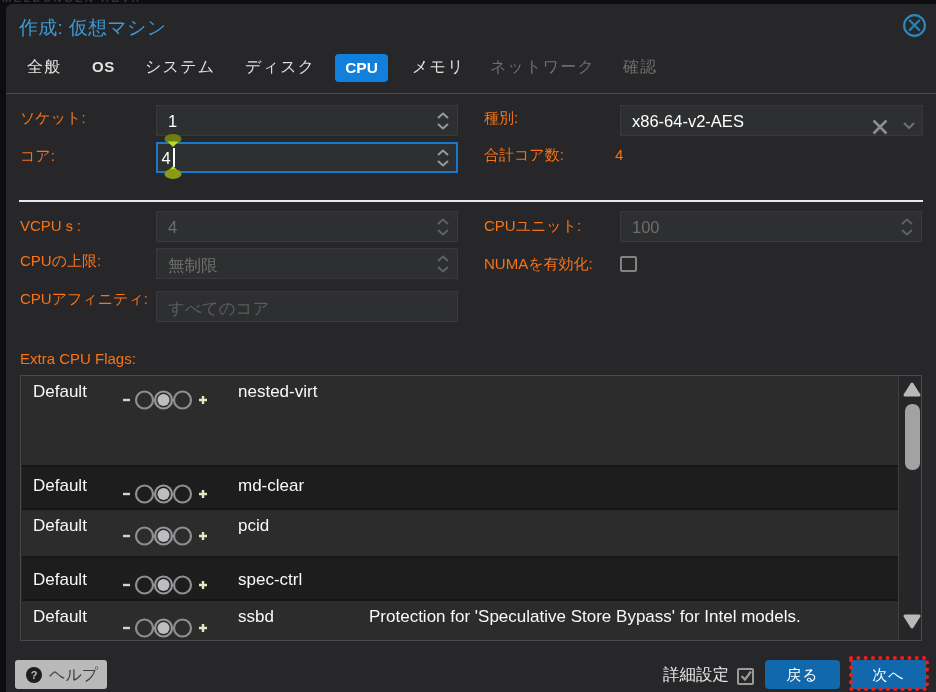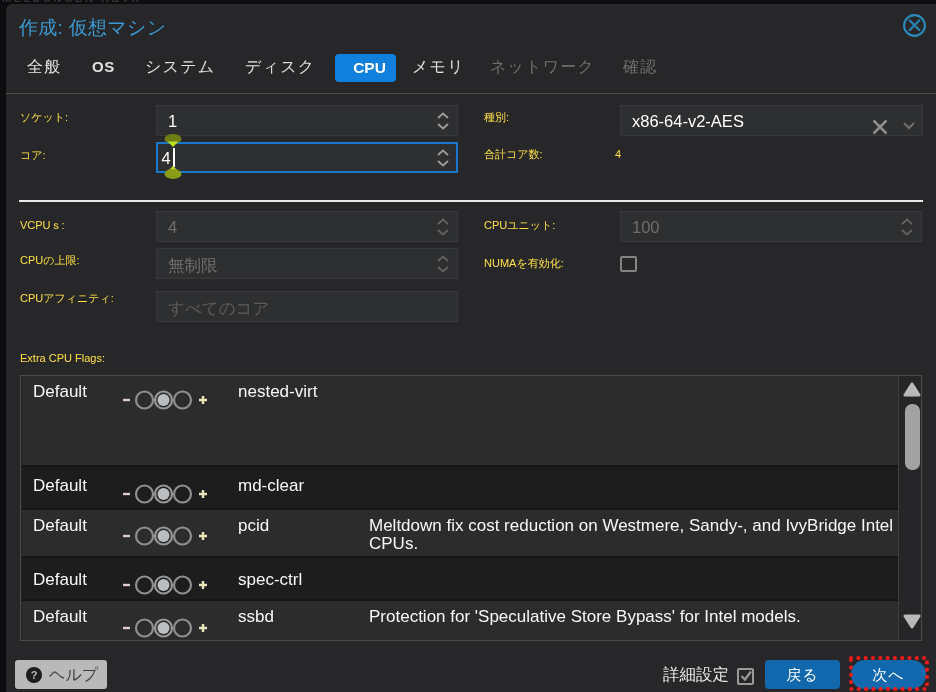--- a/index.html
+++ b/index.html
@@ -5,23 +5,23 @@
   html,body{margin:0;padding:0;}
   body{width:936px;height:692px;background:#0c0d0e;overflow:hidden;position:relative;
        font-family:"Liberation Sans",sans-serif;opacity:0.999;}
   .abs{position:absolute;}
   .modal{position:absolute;left:6px;top:4px;width:930px;height:688px;background:#272729;
          border-top-left-radius:6px;}
   .title{left:19px;top:16px;font-size:19px;color:#3d9ad2;line-height:23px;letter-spacing:0.3px;}
   .tab{font-size:16px;color:#e2e2e2;line-height:28px;top:53px;letter-spacing:1.2px;}
   .tab.dis{color:#6f6f6f;}
   .tabactive{left:335px;top:54px;width:53px;height:28px;background:#1180dc;border-radius:4px;
-             color:#fff;font-size:15.5px;font-weight:bold;text-align:center;line-height:28px;padding-left:8px;}
+             color:#fff;font-size:15.5px;font-weight:bold;text-align:center;line-height:28px;}
   .tabline{left:6px;top:93px;width:930px;height:1px;background:#4a4a4a;}
-  .lbl{font-size:11px;color:#fde047;line-height:21px;}
+  .lbl{font-size:15px;color:#f97316;line-height:21px;}
   .field{width:302px;height:31px;background:#2e2f31;border:1px solid #38393b;box-sizing:border-box;}
   .field .val{position:absolute;left:11px;top:6px;font-size:16.5px;color:#fff;}
   .field .dval{position:absolute;left:11px;top:6px;font-size:16.5px;color:#6e6e6e;}
   .sep{left:19px;top:200px;width:904px;height:2px;background:#e9e9e9;}
   .row{position:absolute;left:1px;width:876px;}
   .rlight{background:#2c2c2d;}
   .rdark{background:#1d1d1e;}
   .rtxt{position:absolute;font-size:17px;color:#f8f8f8;top:7px;line-height:18px;}
   .desc{position:absolute;left:347px;top:7px;font-size:17px;color:#f8f8f8;line-height:18px;white-space:nowrap;}
 </style>
@@ -153,21 +153,20 @@
     <span class="rtxt" style="left:11px;">Default</span>
     <svg style="position:absolute;left:98px;top:15px;" width="92" height="22" viewBox="0 0 92 22">
       <path d="M3 11 L10 11" stroke="#e0cccc" stroke-width="2.4"></path>
       <circle cx="24.5" cy="11" r="8.5" fill="none" stroke="#8f8f8f" stroke-width="2.2"></circle>
       <circle cx="43.5" cy="11" r="8.5" fill="none" stroke="#979797" stroke-width="2.2"></circle>
       <circle cx="62.5" cy="11" r="8.5" fill="none" stroke="#8f8f8f" stroke-width="2.2"></circle>
       <circle cx="43.5" cy="11" r="6" fill="#bbbec1"></circle>
       <path d="M79 11 L87 11 M83 7 L83 15" stroke="#e8e4bc" stroke-width="2.4"></path>
     </svg>
     <span class="rtxt" style="left:216px;">pcid</span>
-    <div class="desc">Meltdown fix cost reduction on Westmere, Sandy-, and IvyBridge Intel<br>CPUs.</div>
   </div>
   <div class="row rdark" style="top:182px;height:41px;border-bottom:2px solid #161616;">
     <span class="rtxt" style="left:11px;top:13px;">Default</span>
     <svg style="position:absolute;left:98px;top:16px;" width="92" height="22" viewBox="0 0 92 22">
       <path d="M3 11 L10 11" stroke="#e0cccc" stroke-width="2.4"></path>
       <circle cx="24.5" cy="11" r="8.5" fill="none" stroke="#8f8f8f" stroke-width="2.2"></circle>
       <circle cx="43.5" cy="11" r="8.5" fill="none" stroke="#979797" stroke-width="2.2"></circle>
       <circle cx="62.5" cy="11" r="8.5" fill="none" stroke="#8f8f8f" stroke-width="2.2"></circle>
       <circle cx="43.5" cy="11" r="6" fill="#bbbec1"></circle>
       <path d="M79 11 L87 11 M83 7 L83 15" stroke="#e8e4bc" stroke-width="2.4"></path>
@@ -205,16 +204,16 @@
   </svg>
   <span style="position:absolute;left:34px;top:5px;font-size:16px;color:#3c3c3c;">ヘルプ</span>
 </div>
 <div class="abs" style="left:663px;top:664px;font-size:16.5px;color:#e8e8e8;">詳細設定</div>
 <div class="abs" style="left:737px;top:668px;width:17px;height:17px;border:2px solid #9a9a9a;border-radius:2px;box-sizing:border-box;">
   <svg style="position:absolute;left:0px;top:-1px;" width="14" height="14" viewBox="0 0 14 14">
     <path d="M2.5 7 L6 10.5 L12 2.5" fill="none" stroke="#9a9a9a" stroke-width="2.2"></path>
   </svg>
 </div>
 <div class="abs" style="left:765px;top:660px;width:75px;height:29px;background:#1268ac;border-radius:4px;color:#fff;font-size:15px;text-align:center;line-height:29px;letter-spacing:1px;">戻る</div>
-<div class="abs" style="left:851px;top:660px;width:75px;height:29px;background:#1268ac;border-radius:14px;color:#fff;font-size:15px;text-align:center;line-height:29px;letter-spacing:1px;">次へ</div>
+<div class="abs" style="left:851px;top:660px;width:75px;height:29px;background:#1268ac;border-radius:3px;color:#fff;font-size:15px;text-align:center;line-height:29px;letter-spacing:1px;">次へ</div>
 <svg class="abs" style="left:845px;top:650px;" width="92" height="45" viewBox="0 0 92 45">
   <rect x="6" y="8" width="76" height="31" fill="none" stroke="#f21b1b" stroke-width="4" stroke-dasharray="0.1 7.2" stroke-linecap="round"></rect>
 </svg>
 
 </body></html>

